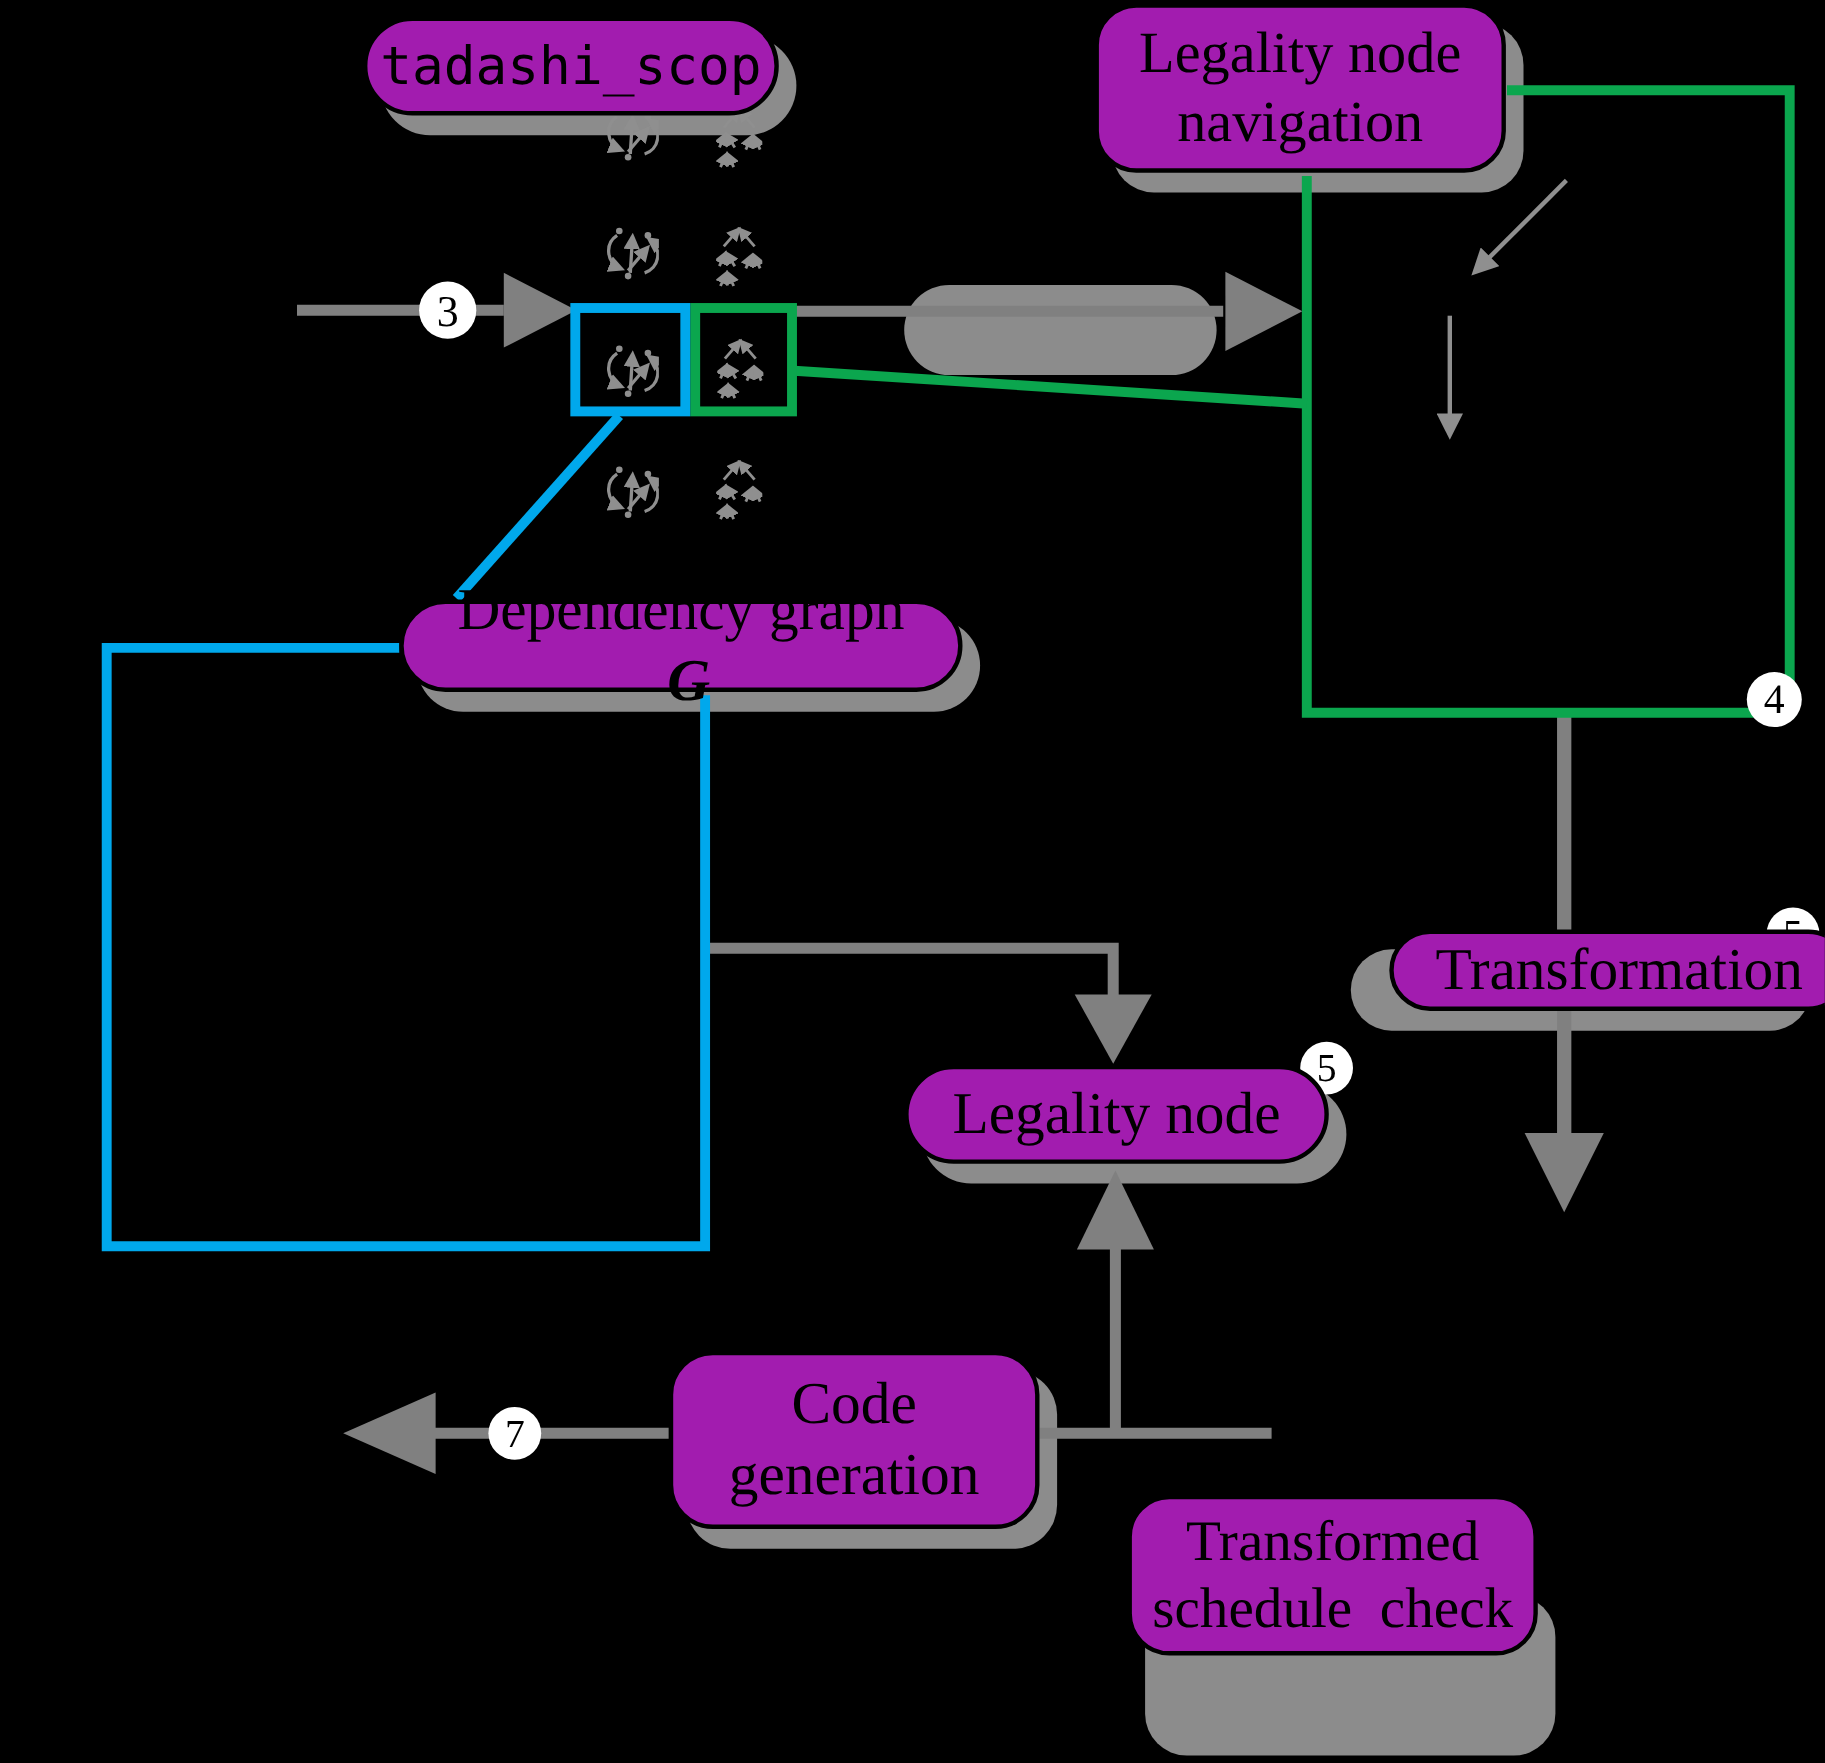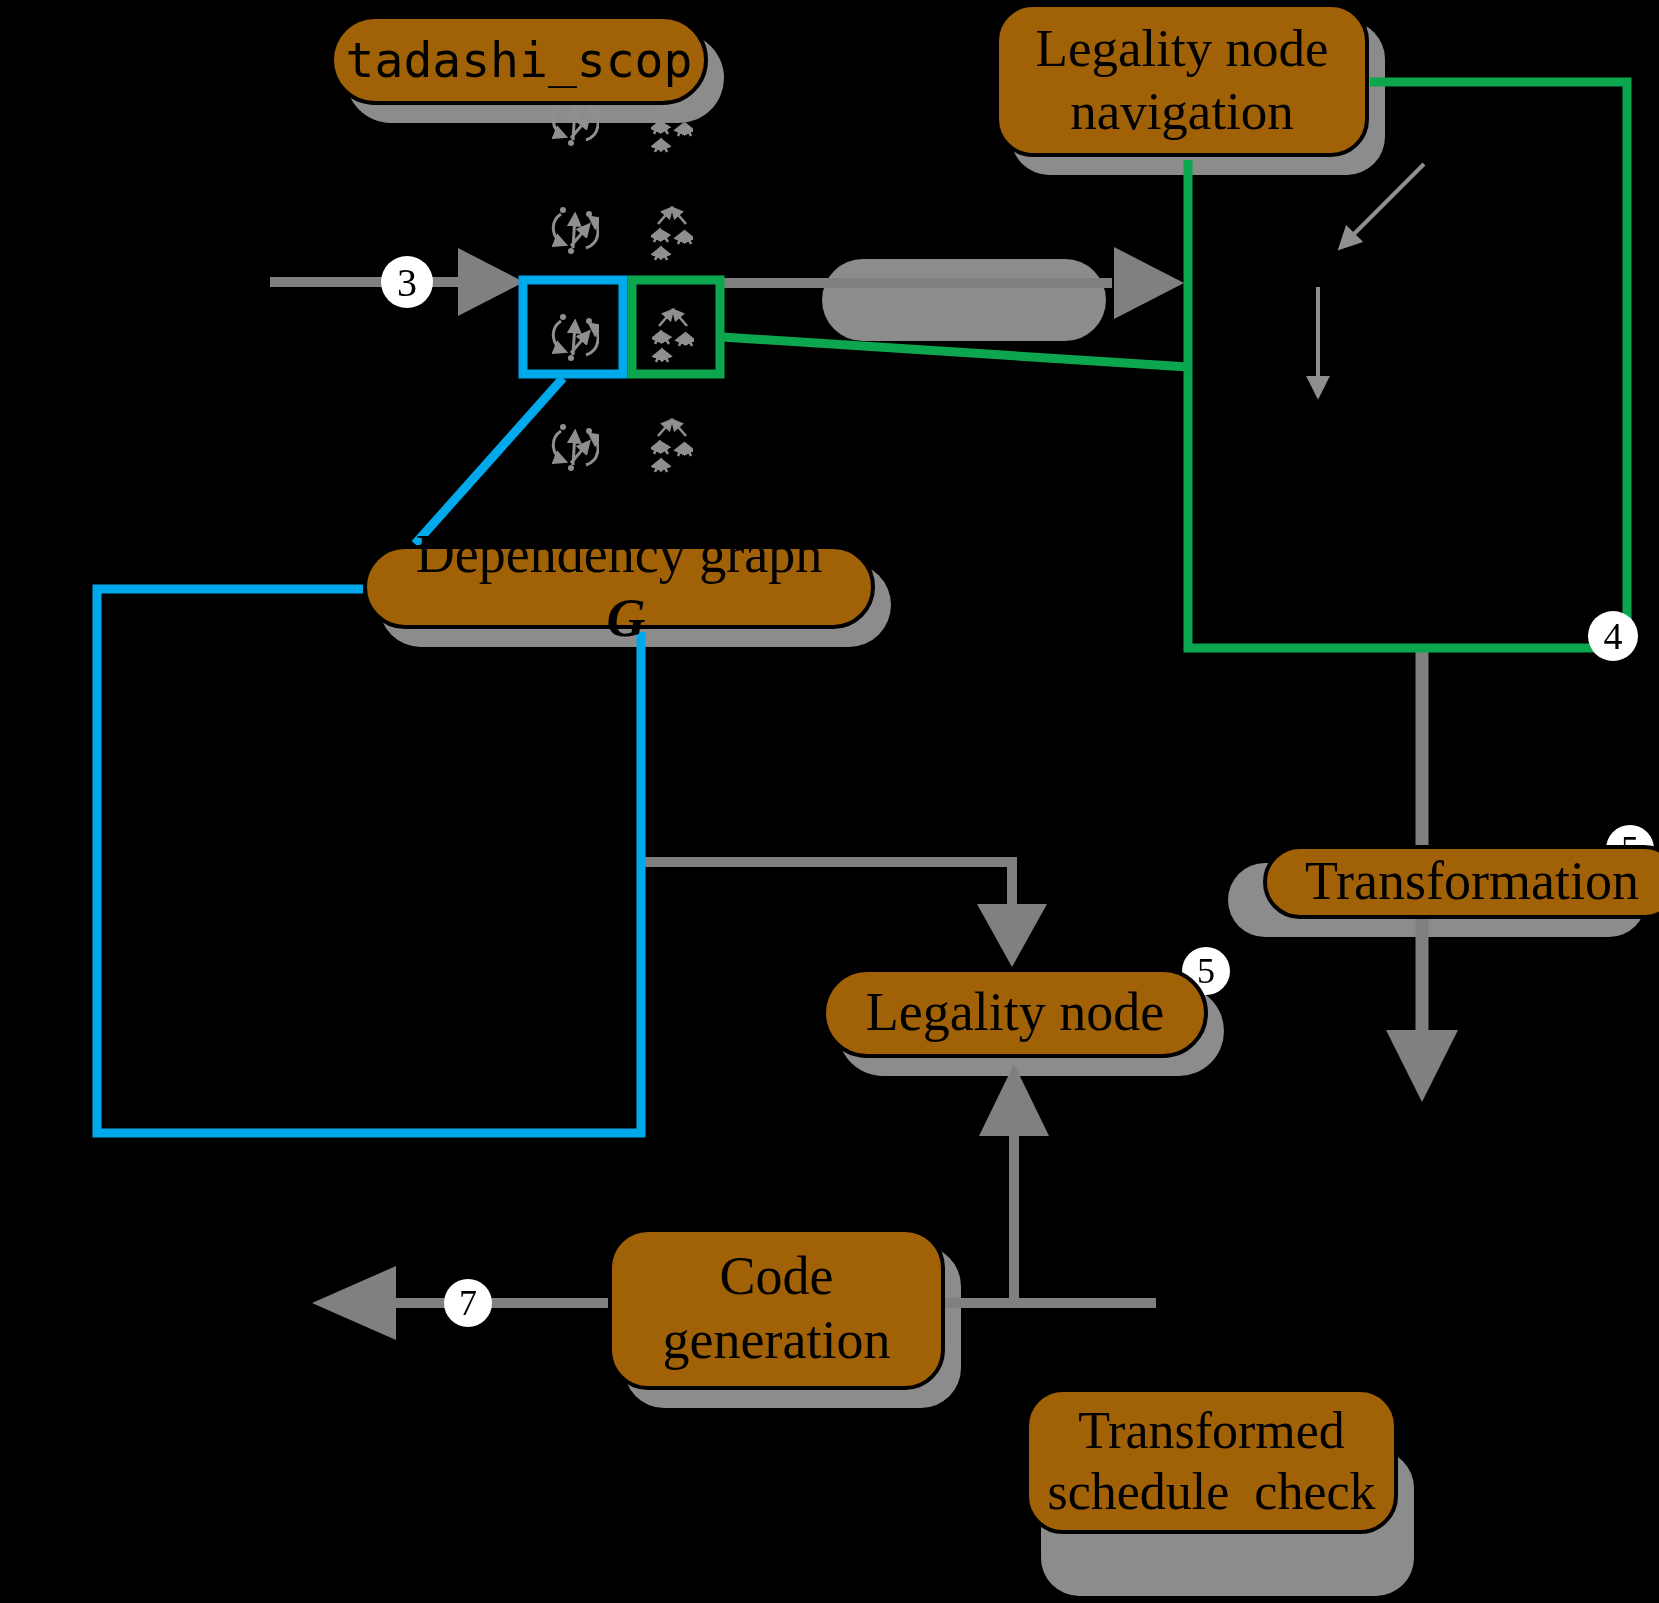--- a/index.html
+++ b/index.html
@@ -7,21 +7,21 @@
     position:relative;width:1659px;height:1603px;background:#000;overflow:hidden;
     font-family:"Liberation Serif", serif;
   }
   svg.layer{position:absolute;left:0;top:0;pointer-events:none;}
   .wires{z-index:2;}
   .glyphs{z-index:3;}
   
   .shadow{position:absolute;background:#8c8c8c;z-index:1;}
   
   .label{
-    position:absolute;background:#a16207;border:4px solid #000;z-index:4;
+    position:absolute;background:#a21caf;border:4px solid #000;z-index:4;
     display:flex;flex-direction:column;align-items:center;justify-content:center;
     color:#000;text-align:center;box-sizing:border-box;line-height:1.18;
   }
   .mono{font-family:"DejaVu Sans Mono","Liberation Mono",monospace;}
   .serif{font-family:"Liberation Serif", serif;}
   .badge{
     position:absolute;background:#fff;color:#000;border-radius:50%;z-index:3;
     display:flex;align-items:center;justify-content:center;
     font-family:"Liberation Serif", serif;
   }
@@ -35,21 +35,21 @@
   #sh-dep{left:379px;top:563px;width:512px;height:84px;border-radius:42px;}
   #lbl-dep{left:363px;top:545px;width:512px;height:84px;border-radius:42px;font-size:54px;flex-direction:column;}
   #lbl-dep i{margin-left:14px;font-weight:600;}
   #sh-transform{left:1228px;top:863px;width:418px;height:74px;border-radius:37px;}
   #lbl-transform{left:1263px;top:845px;width:418px;height:74px;border-radius:37px;font-size:54px;}
   #sh-legality{left:838px;top:986px;width:386px;height:90px;border-radius:45px;}
   #lbl-legality{left:822px;top:968px;width:386px;height:90px;border-radius:45px;font-size:54px;}
   #sh-codegen{left:624px;top:1246px;width:337px;height:162px;border-radius:40px;}
   #lbl-codegen{left:608px;top:1228px;width:337px;height:162px;border-radius:40px;font-size:54px;}
   #sh-tst{left:1041px;top:1450px;width:373px;height:146px;border-radius:38px;}
-  #lbl-tst{left:1025px;top:1388px;width:373px;height:146px;border-radius:38px;font-size:52px;font-family:Liberation Serif, serif;}
+  #lbl-tst{left:1025px;top:1359px;width:373px;height:146px;border-radius:38px;font-size:52px;font-family:Liberation Serif, serif;}
   #lbl-tst .l2{word-spacing:12px;}
   
   #badge-3{left:381px;top:256px;width:52px;height:52px;font-size:40px;}
   #badge-4{left:1588px;top:611px;width:50px;height:50px;font-size:38px;}
   #badge-5t{left:1606px;top:825px;width:48px;height:48px;font-size:36px;}
   #badge-5l{left:1182px;top:947px;width:48px;height:48px;font-size:36px;}
   #badge-7{left:444px;top:1279px;width:48px;height:48px;font-size:36px;}
 </style>
 </head>
 <body>

